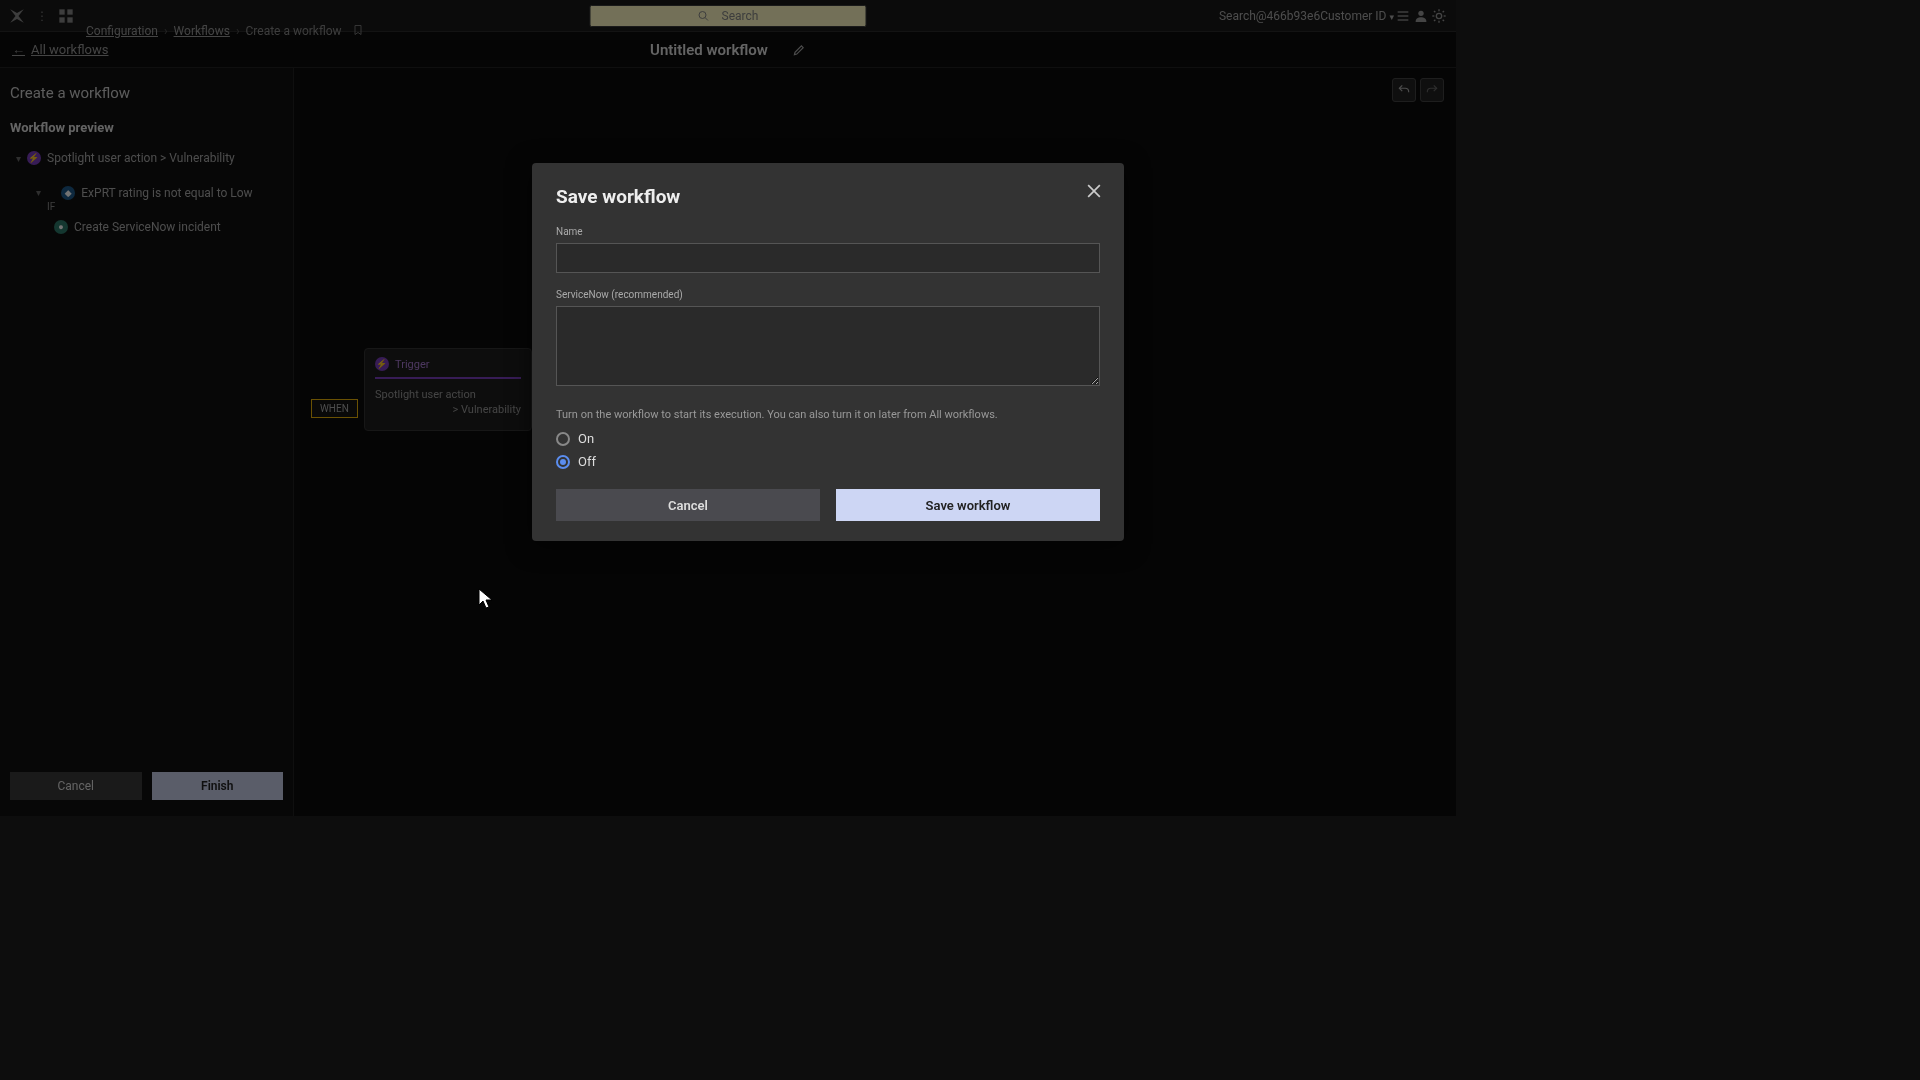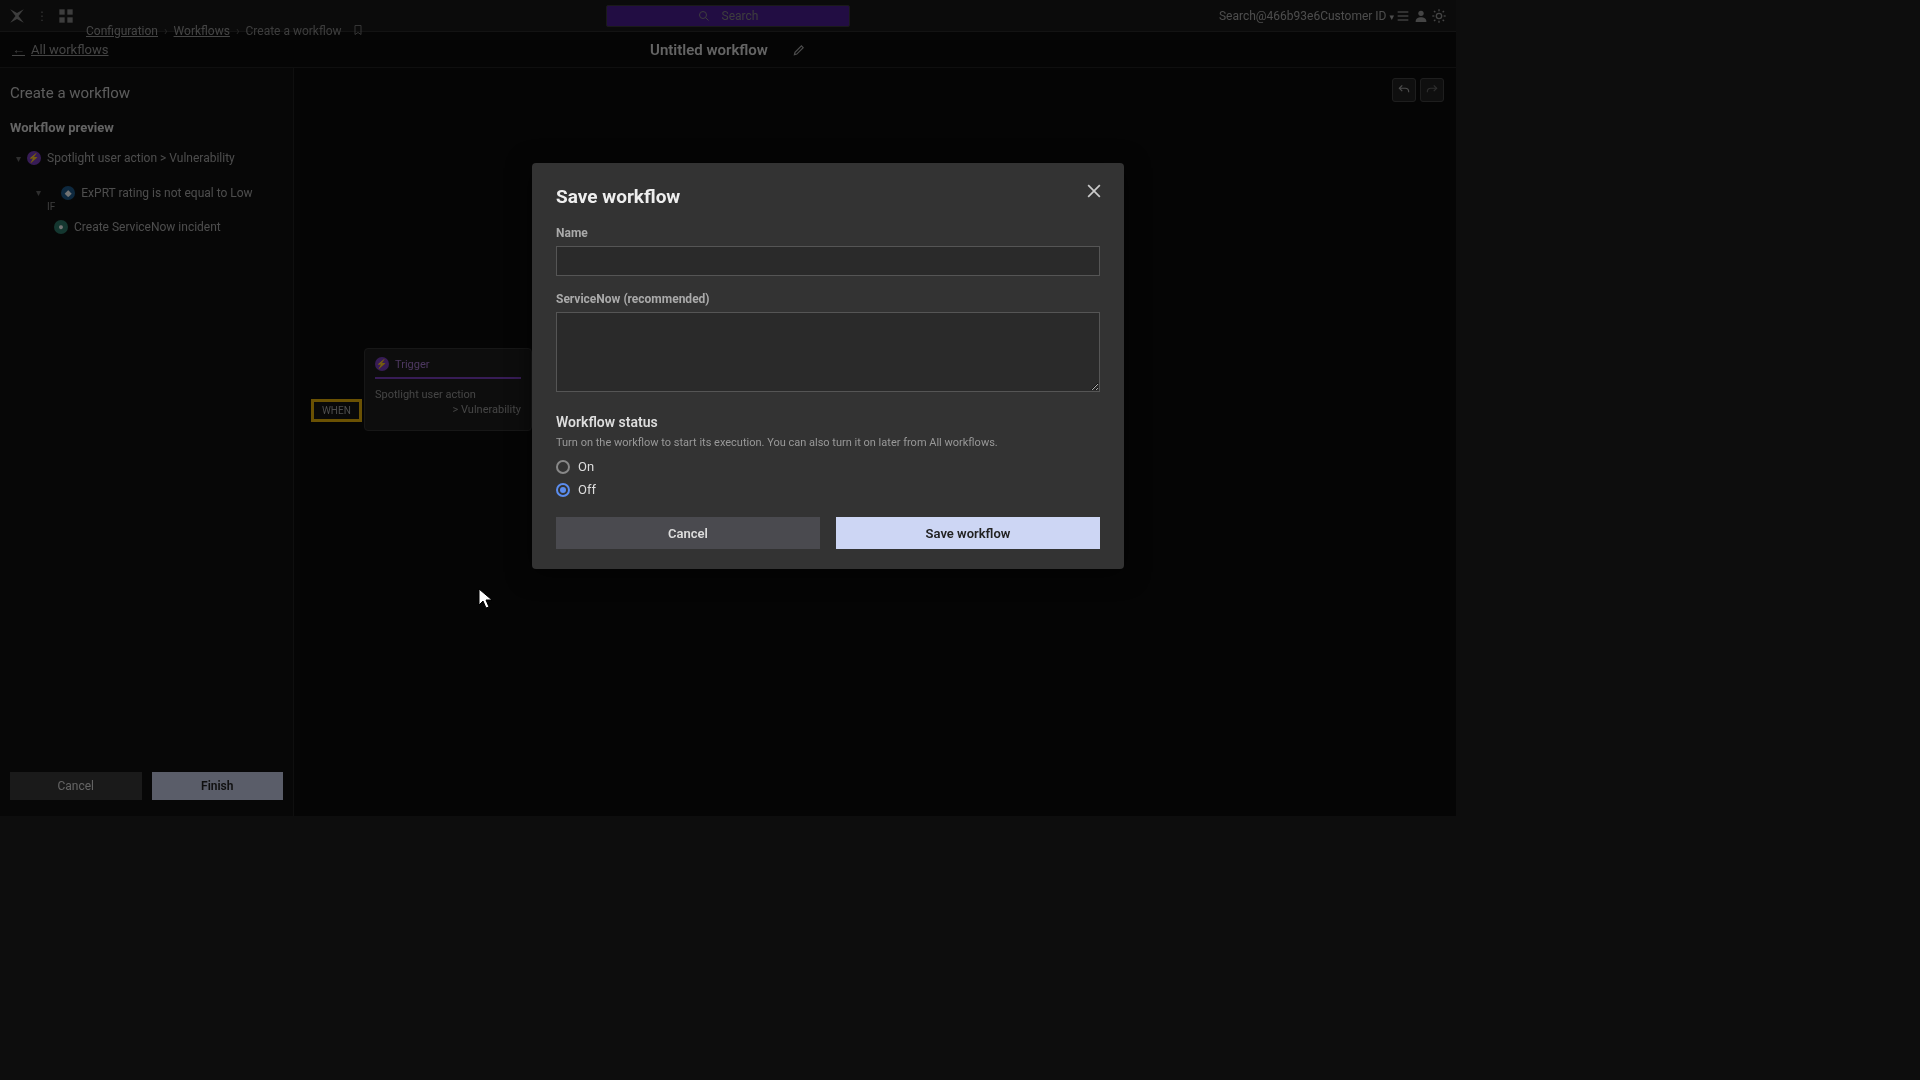--- a/index.html
+++ b/index.html
@@ -7,21 +7,21 @@
 
 
 .topbar { height: 32px; display: flex; align-items: center; padding: 0 8px; background: #1a1a1a; border-bottom: 1px solid #2a2a2a; font-size: 12px; }
 .topbar-left { display: flex; align-items: center; gap: 10px; }
 .logo-icon { width: 18px; height: 18px; display: flex; align-items: center; }
 .menu-icon { width: 18px; height: 18px; display: flex; align-items: center; }
 .breadcrumb { display: flex; align-items: center; gap: 6px; color: #888; margin-top: 30px; }
 .breadcrumb a { color: #999; text-decoration: underline; }
 .breadcrumb .sep { color: #555; }
 .bookmark-icon { width: 14px; height: 14px; margin-left: 4px; }
-.searchbar { flex: 0 0 auto; margin-left: auto; margin-right: auto; position: absolute; left: 50%; transform: translateX(-50%); width: 244px; height: 22px; background: #4c1d95; border: 1px solid #3a3a3a; border-radius: 2px; display: flex; align-items: center; justify-content: center; gap: 12px; color: #888; }
+.searchbar { flex: 0 0 auto; margin-left: auto; margin-right: auto; position: absolute; left: 50%; transform: translateX(-50%); width: 277px; height: 22px; background: #fef9c3; border: 1px solid #3a3a3a; border-radius: 2px; display: flex; align-items: center; justify-content: center; gap: 12px; color: #888; }
 .topbar-right { display: flex; align-items: center; margin-left: auto; color: #aaa; }
 .account-text { font-size: 12px; }
 .topbar-iconbtn { width: 18px; height: 18px; display: flex; align-items: center; justify-content: center; }
 
 
 .subheader { height: 36px; display: flex; align-items: center; padding: 0 12px; border-bottom: 1px solid #222; }
 .back-link { display: flex; align-items: center; gap: 6px; font-size: 13px; color: #999; text-decoration: underline; }
 .title-center { position: absolute; left: 50%; transform: translateX(-50%); display: flex; align-items: center; gap: 24px; font-size: 15px; font-weight: 600; color: #ddd; }
 .sq-btn { width: 24px; height: 24px; border: 1px solid #444; border-radius: 3px; display: flex; align-items: center; justify-content: center; background: #222; }
 
@@ -44,29 +44,29 @@
 .btn { flex: 1; height: 28px; border: none; font-size: 12px; cursor: pointer; }
 .btn-dark { background: #3a3a3a; color: #ddd; }
 .btn-light { background: #c8cfe8; color: #222; font-weight: 600; }
 
 
 .canvas { flex: 1; position: relative; background: #0d0d0d; }
 .toolbar-top-right { position: absolute; top: 10px; right: 12px; display: flex; gap: 4px; }
 .node-card { position: absolute; left: 70px; top: 280px; width: 168px; background: #1e1e1e; border: 1px solid #333; border-radius: 4px; padding: 8px 10px 12px 10px; font-size: 11px; }
 .node-header { display: flex; align-items: center; gap: 6px; color: #a97bd4; margin-bottom: 6px; }
 .node-hr { border-top: 2px solid #7b3fbf; margin: 4px 0 8px 0; }
-.when-badge { position: absolute; left: -54px; top: 50px; border: 3px solid #eab308; font-size: 10px; padding: 3px 8px; color: #aaa; background: #141414; }
+.when-badge { position: absolute; left: -54px; top: 50px; border: 1px solid #eab308; font-size: 10px; padding: 3px 8px; color: #aaa; background: #141414; }
 .node-body { color: #999; line-height: 1.4; }
 
 
 .overlay { position: absolute; inset: 0; background: rgba(0,0,0,0.55); }
 .modal { position: absolute; left: 532px; top: 163px; width: 592px; background: #333; border-radius: 4px; padding: 22px 24px 20px 24px; box-shadow: 0 4px 24px rgba(0,0,0,0.6); }
 .modal-title { font-size: 19px; font-weight: 700; color: #eee; margin-bottom: 18px; }
 .modal-close { position: absolute; top: 14px; right: 16px; width: 28px; height: 28px; display: flex; align-items: center; justify-content: center; color: #ccc; cursor: pointer; }
-.field-label { font-size: 12px; color: #aaa; margin-bottom: 6px; display: block; font-weight: bold; }
+.field-label { font-size: 10px; color: #aaa; margin-bottom: 6px; display: block; }
 .text-input { width: 100%; height: 30px; background: #2a2a2a; border: 1px solid #555; color: #eee; padding: 4px 8px; font-size: 13px; margin-bottom: 16px; }
 .textarea { width: 100%; height: 80px; background: #2a2a2a; border: 1px solid #555; color: #eee; padding: 6px 8px; font-size: 13px; resize: vertical; margin-bottom: 18px; }
 .section-title { font-size: 14px; font-weight: 600; color: #ddd; margin-bottom: 6px; }
 .section-hint { font-size: 11px; color: #999; margin-bottom: 10px; }
 .radio-row { display: flex; align-items: center; gap: 8px; margin-bottom: 8px; font-size: 13px; color: #ddd; }
 .radio-circle { width: 14px; height: 14px; border-radius: 50%; border: 2px solid #888; display: inline-flex; align-items: center; justify-content: center; }
 .radio-circle.checked { border-color: #5b8def; }
 .radio-dot { width: 6px; height: 6px; border-radius: 50%; background: #5b8def; }
 .modal-buttons { display: flex; gap: 16px; margin-top: 20px; }
 .modal-btn { flex: 1; height: 32px; border: none; font-size: 13px; font-weight: 600; cursor: pointer; }
@@ -230,21 +230,20 @@
       </svg>
   </div>
   <div class="modal-title">Save workflow</div>
 
   <label class="field-label">Name</label>
   <input class="text-input" type="text" style="">
 
   <label class="field-label">ServiceNow (recommended)</label>
   <textarea class="textarea" style=""></textarea>
 
-  <div class="section-title">Workflow status</div>
   <div class="section-hint">Turn on the workflow to start its execution. You can also turn it on later from All workflows.</div>
 
   <div class="radio-row">
     <span class="radio-circle"></span>
     <span>On</span>
   </div>
   <div class="radio-row">
     <span class="radio-circle checked">
         <span class="radio-dot"></span>
       </span>

